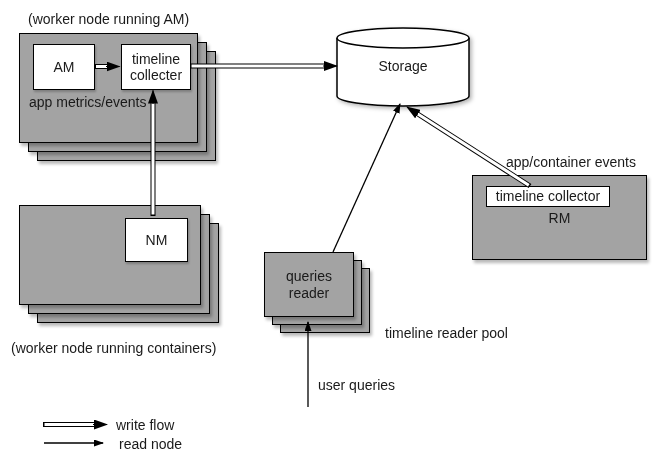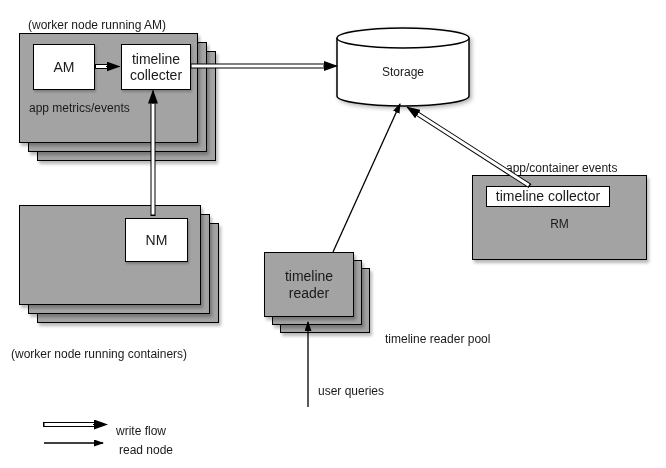--- a/index.html
+++ b/index.html
@@ -22,24 +22,23 @@
     position:absolute;
     background:#ffffff;
     border:1.5px solid #000;
     display:flex; align-items:center; justify-content:center;
     text-align:center;
     font-size:14px; line-height:1.15;
     box-shadow:1px 2px 2px rgba(0,0,0,0.22);
   }
   .label {
     position:absolute;
-    font-size:12px;
+    font-size:14px;
     color:#1a1a1a;
     white-space:nowrap;
-    margin-top:7px;
   }
   .label.center { text-align:center; }
   .arrow-layer {
     position:absolute; left:0; top:0;
     z-index:30; pointer-events:none;
   }
   .cyl-svg { position:absolute; left:330px; top:21px; z-index:5;
              filter:drop-shadow(2px 2px 2px rgba(0,0,0,0.3)); }
 </style>
 </head>
@@ -80,21 +79,21 @@
   <div class="box" style="left:472px; top:175px; width:175px; height:85px;">
     <div class="innerbox" style="left:13px; top:10px; width:124px; height:21px; box-shadow:none;">
       <span>timeline collector</span>
     </div>
     <div class="label center" style="left:0; top:34px; width:100%;">RM</div>
   </div>
 
   <div class="box" style="left:280px; top:268px; width:90px; height:65px;"></div>
   <div class="box" style="left:272px; top:260px; width:90px; height:65px;"></div>
   <div class="box" style="left:264px; top:252px; width:90px; height:65px; display:flex; align-items:center; justify-content:center; text-align:center; font-size:14px; line-height:1.15;">
-    <span style="display:inline-block; width:70px;">timeline reader</span>
+    <span style="display:inline-block; width:70px;">queries reader</span>
   </div>
   <div class="label" style="left:385px; top:325px;">timeline reader pool</div>
   <div class="label" style="left:318px; top:377px;">user queries</div>
 
   <div class="label" style="left:116px; top:417px;">write flow</div>
   <div class="label" style="left:119px; top:436px;">read node</div>
 
   <svg class="arrow-layer" width="666" height="468" viewBox="0 0 666 468">
     <defs>
       <marker id="mh-big" viewBox="0 0 14 10" refX="13" refY="5" markerWidth="14" markerHeight="10" orient="auto" markerUnits="userSpaceOnUse">

